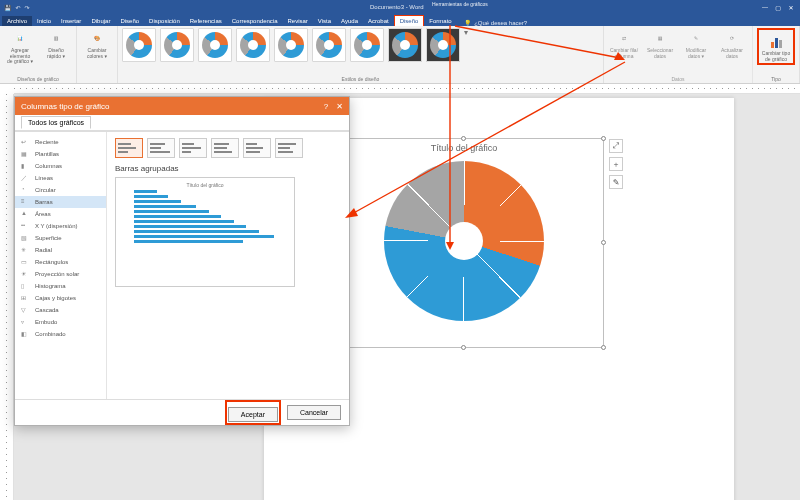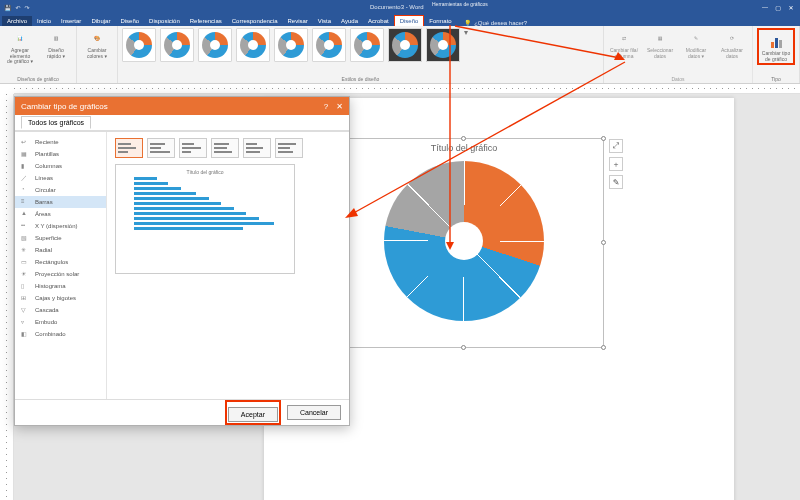--- a/index.html
+++ b/index.html
@@ -261,21 +261,21 @@
           <div>＋</div>
           <div>✎</div>
         </div>
       </div>
     </div>
   </div>
 </div>
 
 <div class="dialog">
   <div class="dtitle">
-    <span>Cambiar tipo de gráficos</span>
+    <span>Columnas tipo de gráfico</span>
     <div class="right">
       <span>?</span>
       <span>✕</span>
     </div>
   </div>
   <div class="dlg-tabs">
     <span>Todos los gráficos</span>
   </div>
   <div class="dlg-body">
     <div class="dlg-left" id="catlist">
@@ -374,20 +374,21 @@
             <span style="width:50%"></span>
             <span style="width:75%"></span>
             <span style="width:65%"></span>
           </div>
         <div class="t">
             <span style="width:80%"></span>
             <span style="width:55%"></span>
             <span style="width:70%"></span>
           </div>
       </div>
+      <div class="subtype-title">Barras agrupadas</div>
       <div class="preview">
         <div class="pv-title">Título del gráfico</div>
         <div class="pv-bars">
           <div style="width:15%"></div>
             <div style="width:22%"></div>
             <div style="width:30%"></div>
           <div style="width:40%"></div>
             <div style="width:48%"></div>
             <div style="width:56%"></div>
           <div style="width:64%"></div>

